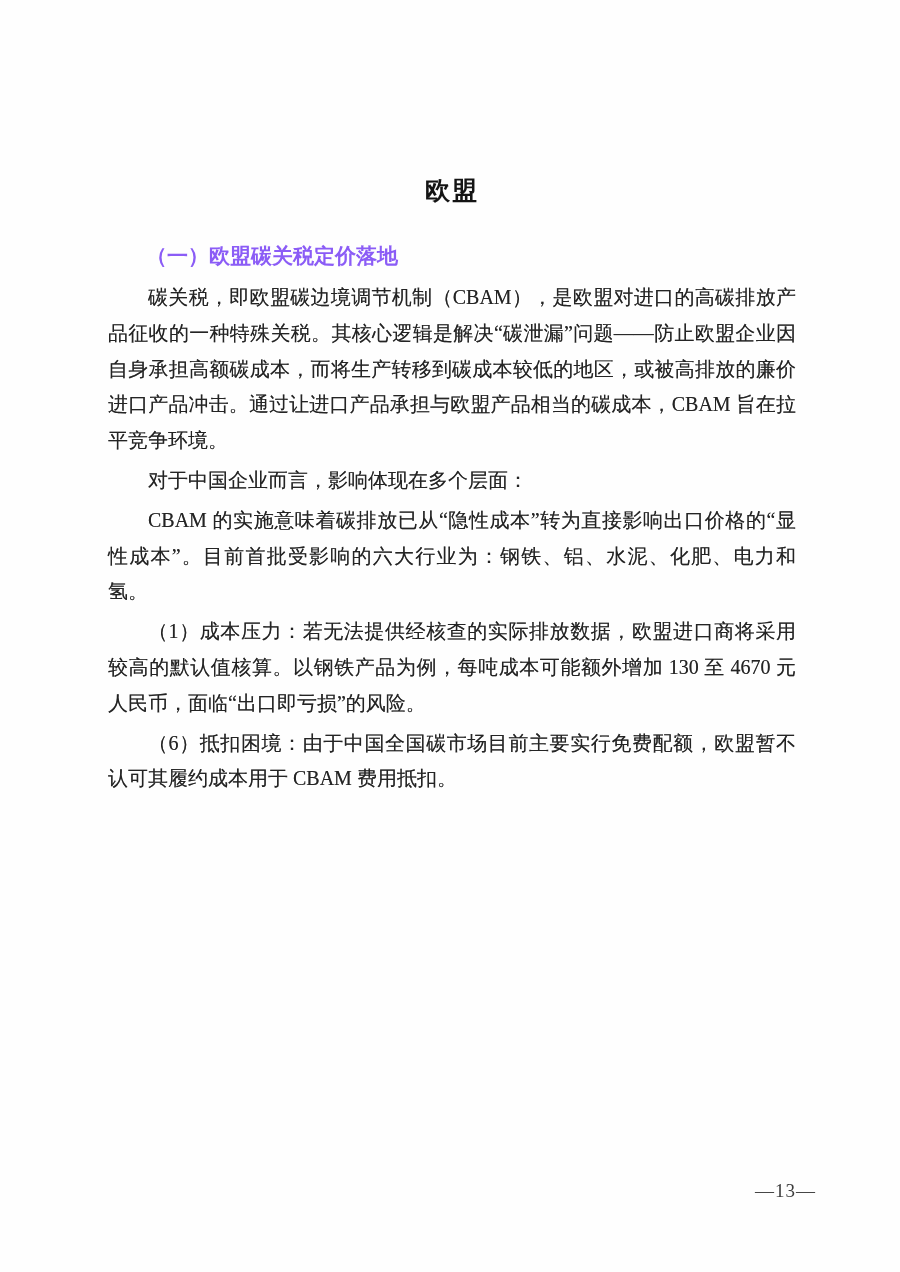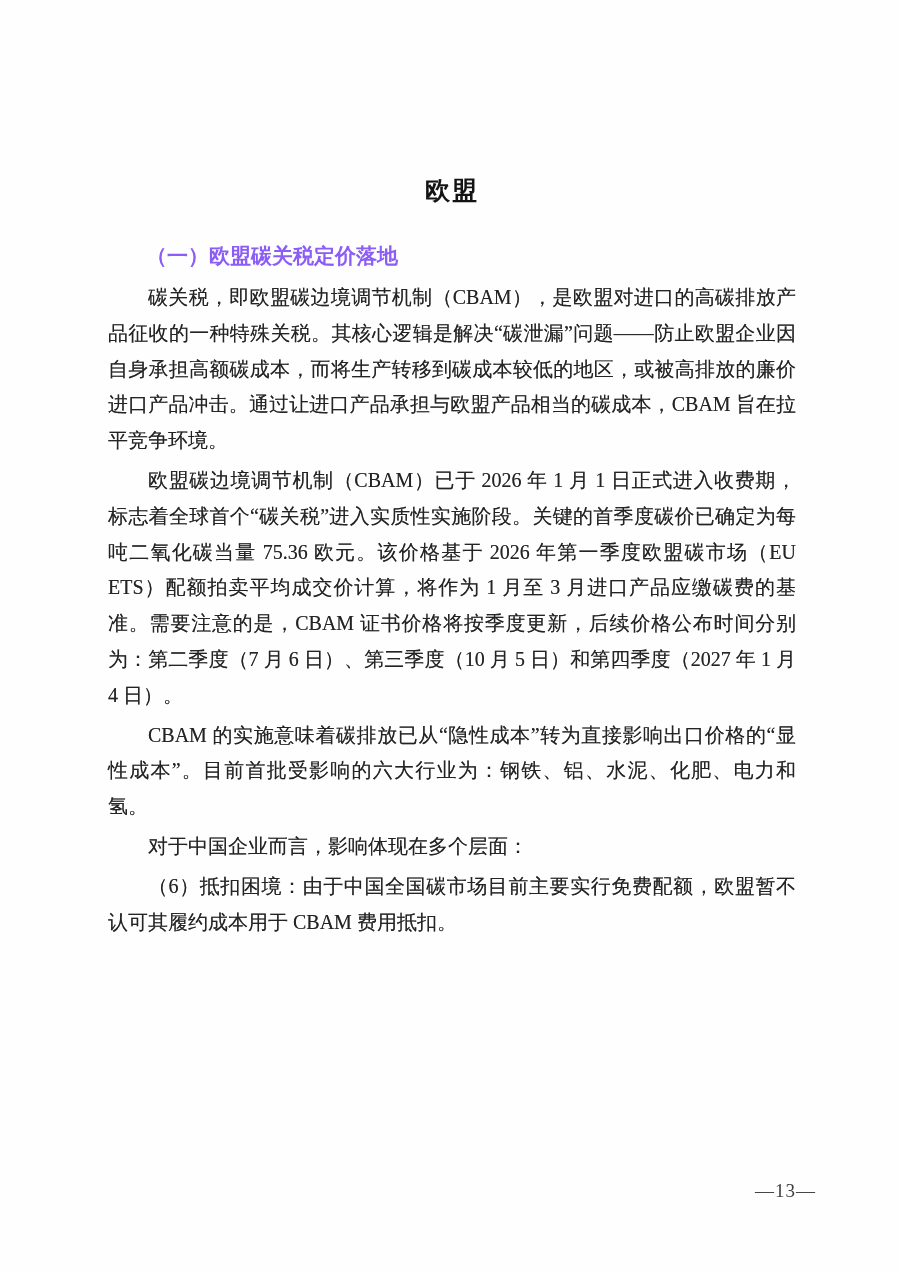--- a/index.html
+++ b/index.html
@@ -66,25 +66,25 @@
 <body>
 
 <div class="page">
   <div class="content">
     <h1 class="doc-title">欧盟</h1>
 
     <h2 class="section-heading">（一）欧盟碳关税定价落地</h2>
 
     <p class="body-paragraph">碳关税，即欧盟碳边境调节机制（CBAM），是欧盟对进口的高碳排放产品征收的一种特殊关税。其核心逻辑是解决“碳泄漏”问题——防止欧盟企业因自身承担高额碳成本，而将生产转移到碳成本较低的地区，或被高排放的廉价进口产品冲击。通过让进口产品承担与欧盟产品相当的碳成本，CBAM 旨在拉平竞争环境。</p>
 
-    <p class="body-paragraph">欧盟碳边境调节机制（CBAM）已于 2026 年 1 月 1 日正式进入收费期，标志着全球首个“碳关税”进入实质性实施阶段。关键的首季度碳价已确定为每吨二氧化碳当量 75.36 欧元。该价格基于 2026 年第一季度欧盟碳市场（EU ETS）配额拍卖平均成交价计算，将作为 1 月至 3 月进口产品应缴碳费的基准。需要注意的是，CBAM 证书价格将按季度更新，后续价格公布时间分别为：第二季度（7 月 6 日）、第三季度（10 月 5 日）和第四季度（2027 年 1 月 4 日）。</p>
+
+    <p class="body-paragraph">对于中国企业而言，影响体现在多个层面：</p>
 
     <p class="body-paragraph">CBAM 的实施意味着碳排放已从“隐性成本”转为直接影响出口价格的“显性成本”。目前首批受影响的六大行业为：钢铁、铝、水泥、化肥、电力和氢。</p>
 
-    <p class="body-paragraph">对于中国企业而言，影响体现在多个层面：</p>
-
+    <p class="body-paragraph">（1）成本压力：若无法提供经核查的实际排放数据，欧盟进口商将采用较高的默认值核算。以钢铁产品为例，每吨成本可能额外增加 130 至 4670 元人民币，面临“出口即亏损”的风险。</p>
 
     <p class="body-paragraph">（6）抵扣困境：由于中国全国碳市场目前主要实行免费配额，欧盟暂不认可其履约成本用于 CBAM 费用抵扣。</p>
 
   </div>
 
   <div class="page-number">—13—</div>
 </div>
 
 </body></html>

